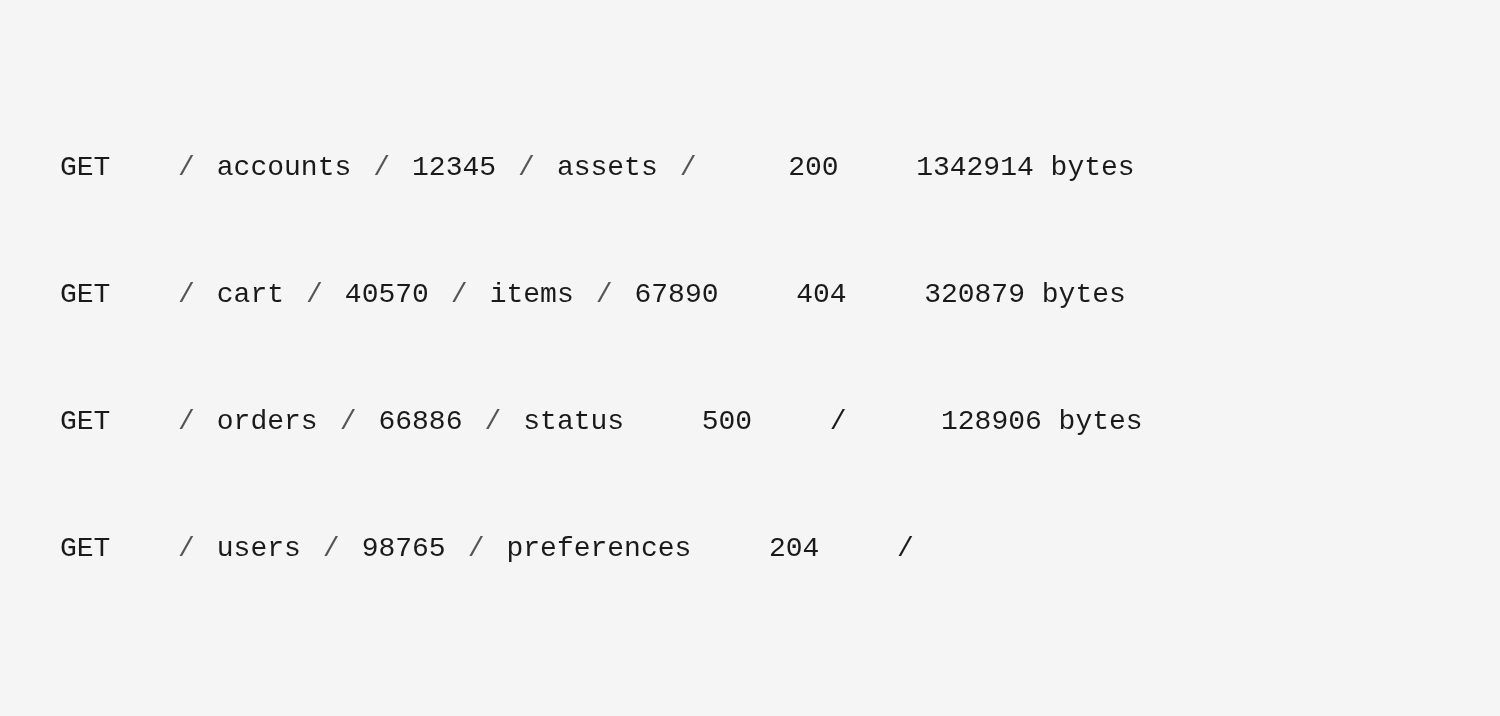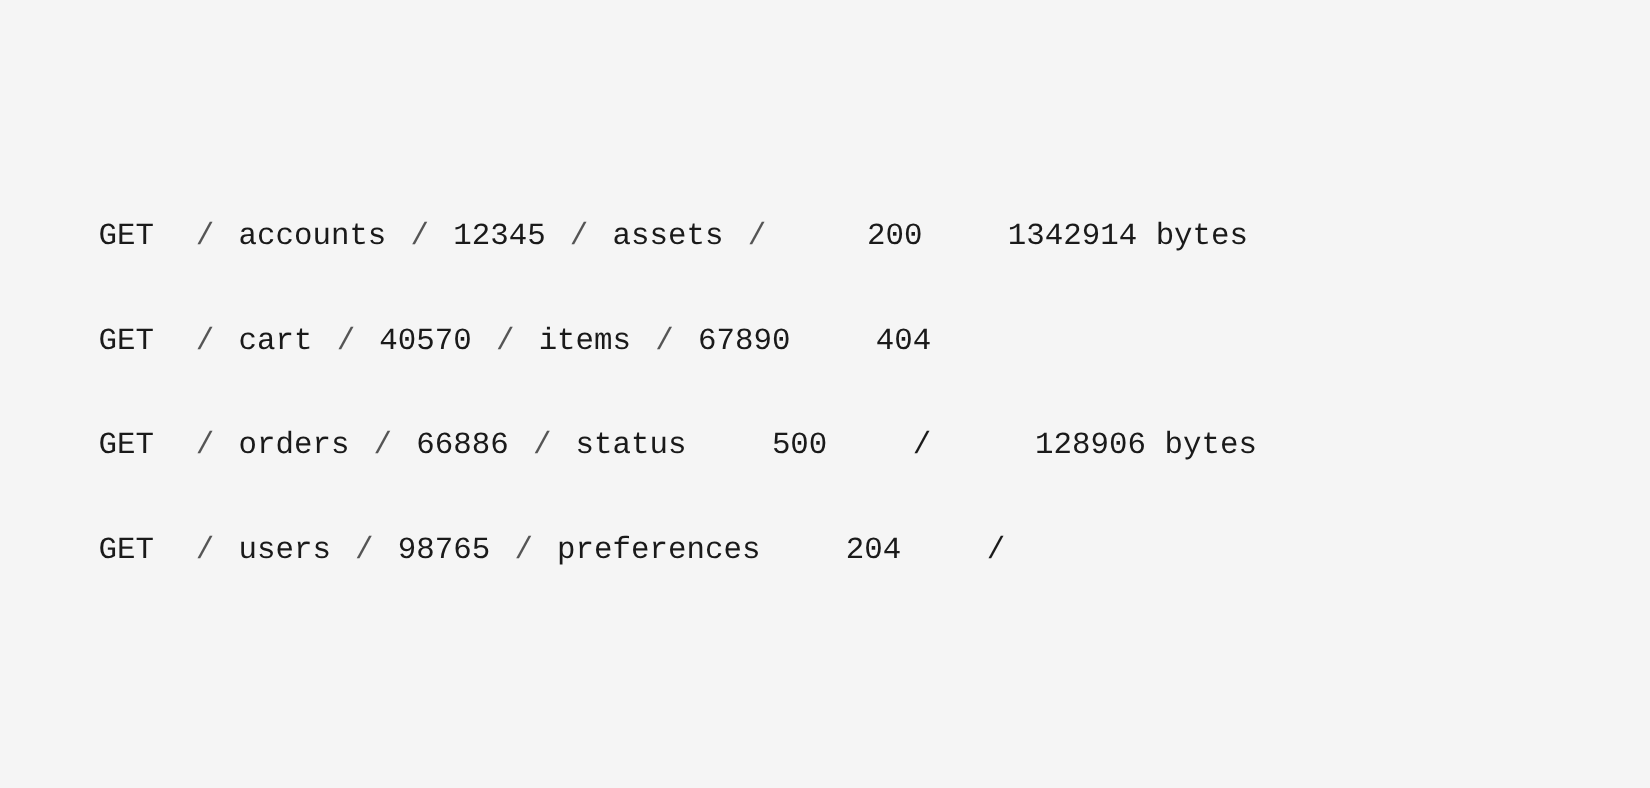--- a/index.html
+++ b/index.html
@@ -21,39 +21,38 @@
       justify-content: center;
       padding: 40px 60px;
     }
 
     .log-entry {
       display: flex;
       align-items: baseline;
       padding: 28px 0;
       line-height: 1.4;
       white-space: nowrap;
-      text-align: right;
     }
 
     .log-entry span {
       display: inline-block;
     }
 
     .method {
       min-width: 80px;
       margin-right: 20px;
     }
 
     .sep {
       margin: 0 18px;
       color: #555;
     }
 
     .segment {
-      margin: 0 4px;
+      margin: 16px 4px;
     }
   </style>
 </head>
 <body>
 
 <div>
   <div class="log-entry">
     <span class="method">GET</span>
     <span class="sep">/</span>
     <span class="segment">accounts</span>
@@ -74,20 +73,21 @@
     <span class="segment">cart</span>
     <span class="sep">/</span>
     <span class="segment">40570</span>
     <span class="sep">/</span>
     <span class="segment">items</span>
     <span class="sep">/</span>
     <span class="segment">67890</span>
     <span class="sep">&nbsp;&nbsp;</span>
     <span class="segment">404</span>
     <span class="sep">&nbsp;&nbsp;</span>
+    <span class="segment">320879 bytes</span>
   </div>
 
   <div class="log-entry">
     <span class="method">GET</span>
     <span class="sep">/</span>
     <span class="segment">orders</span>
     <span class="sep">/</span>
     <span class="segment">66886</span>
     <span class="sep">/</span>
     <span class="segment">status</span>

